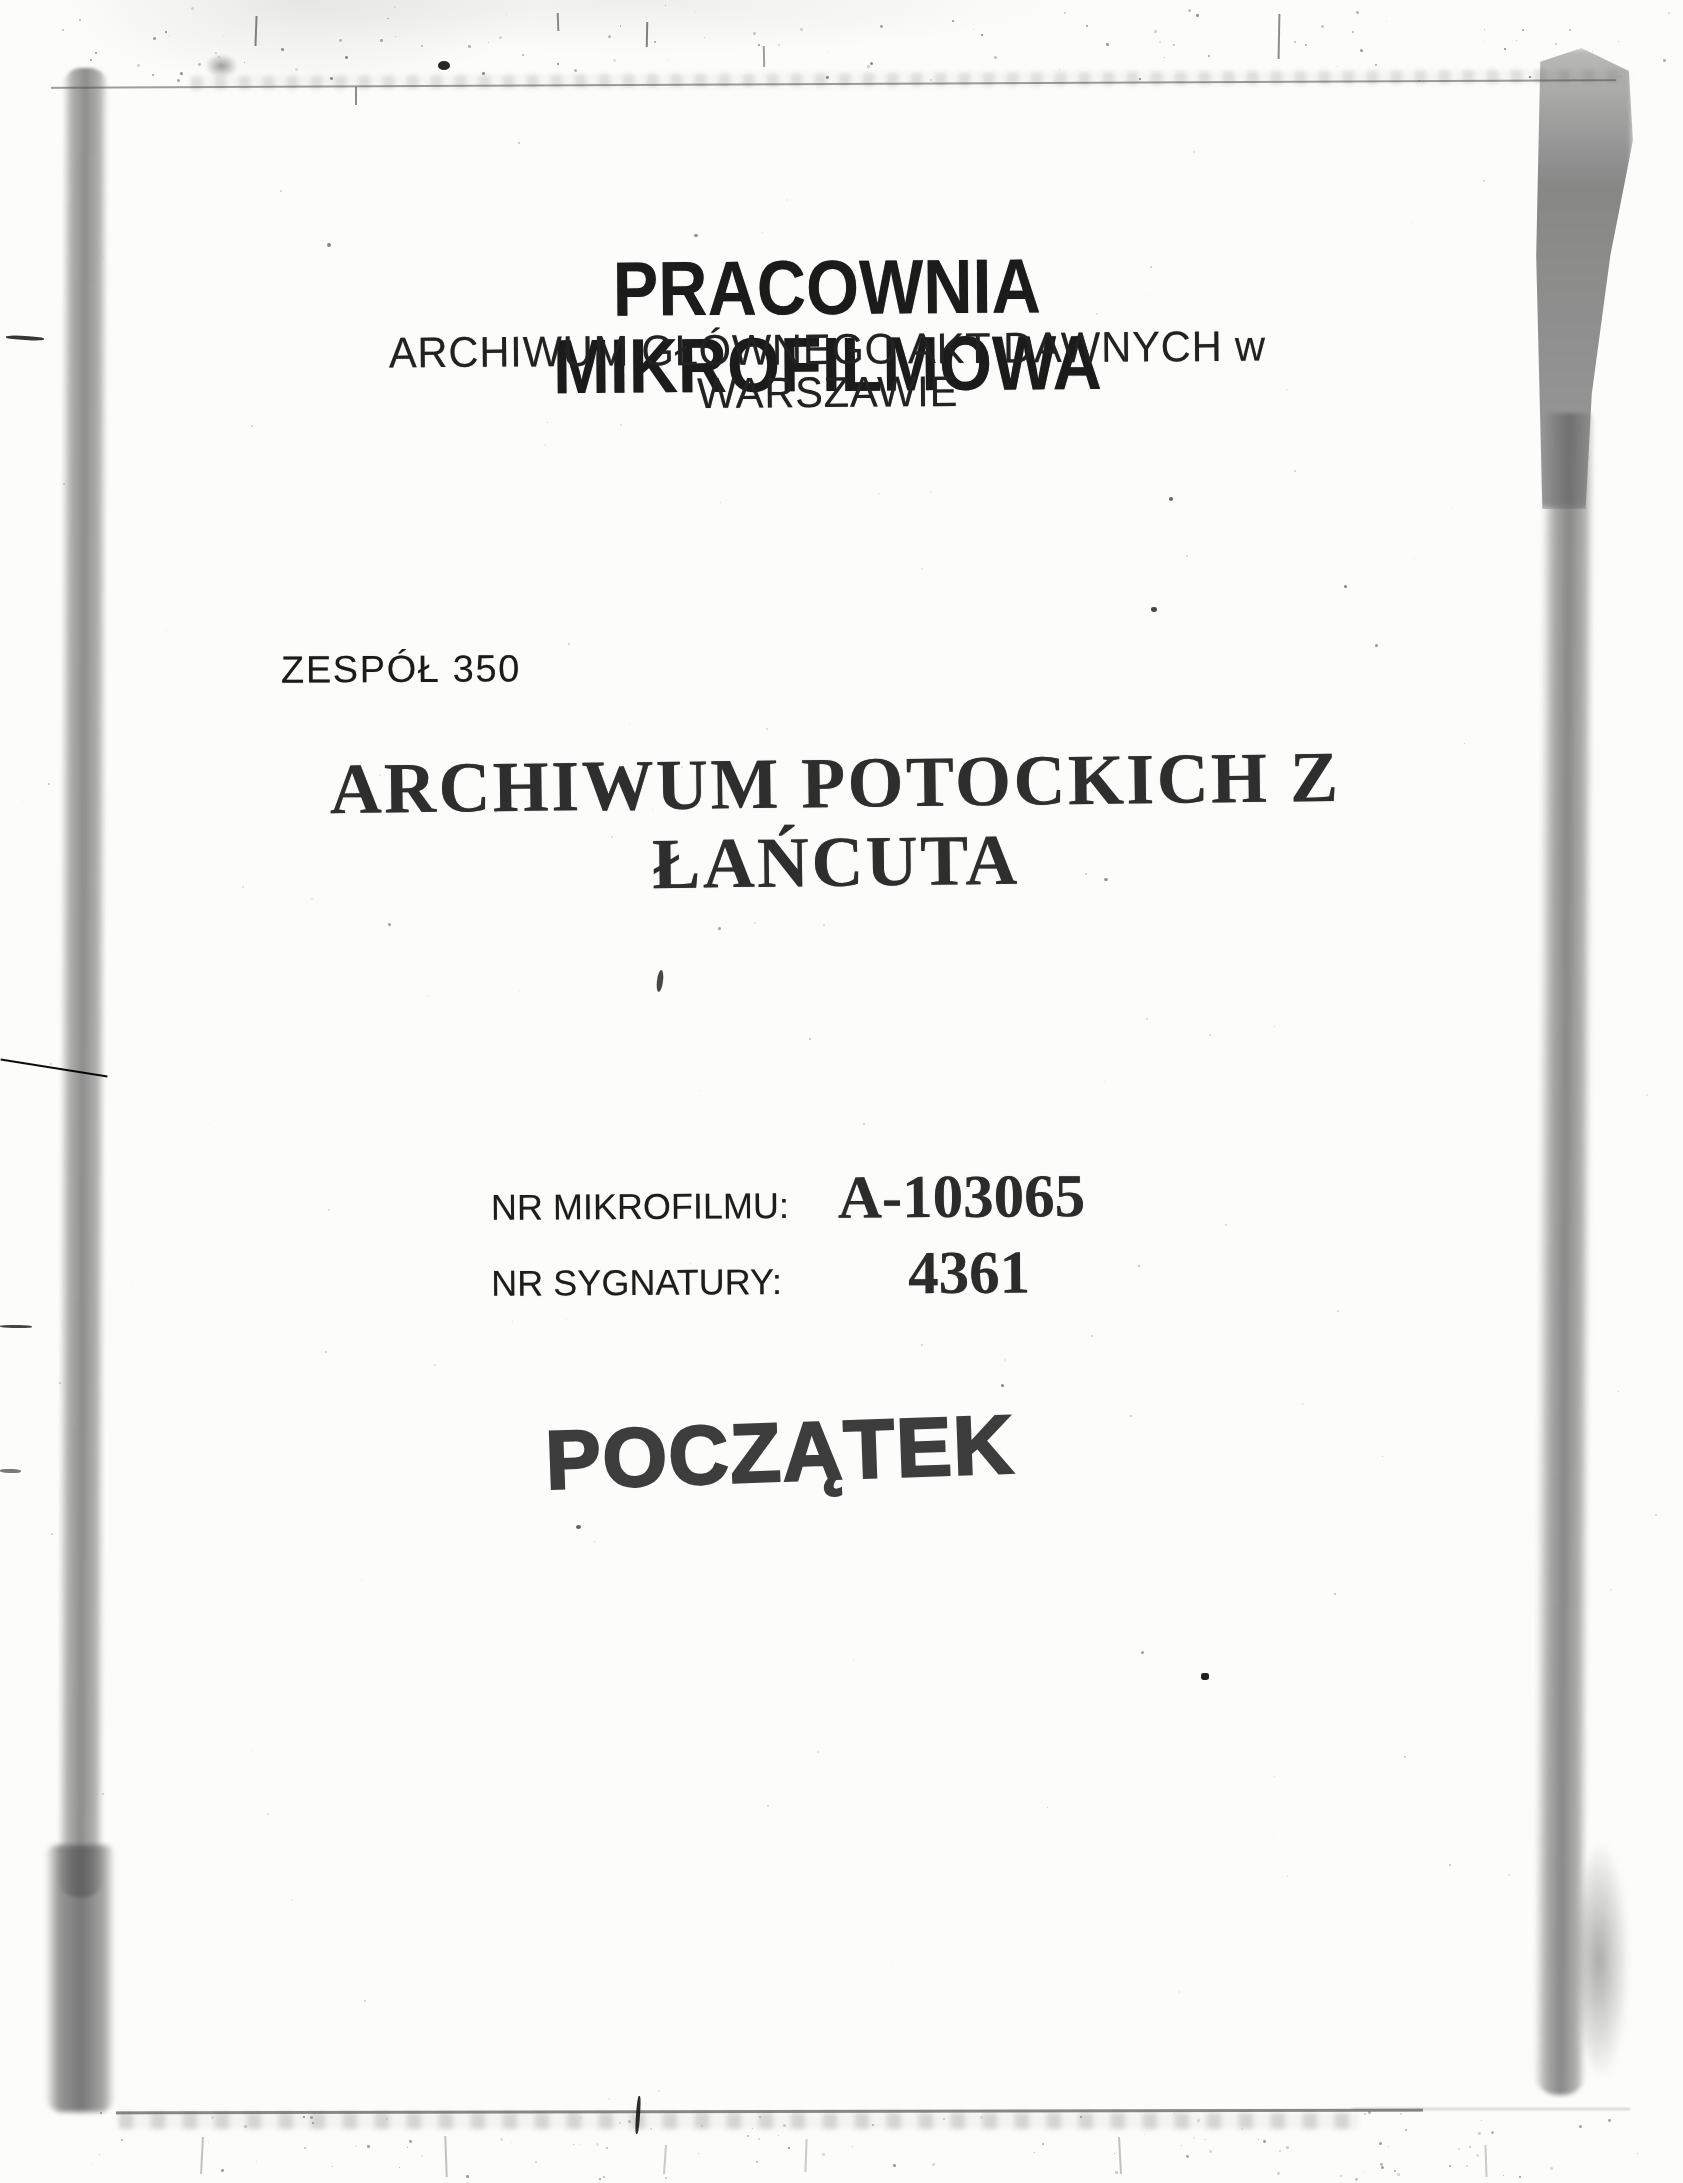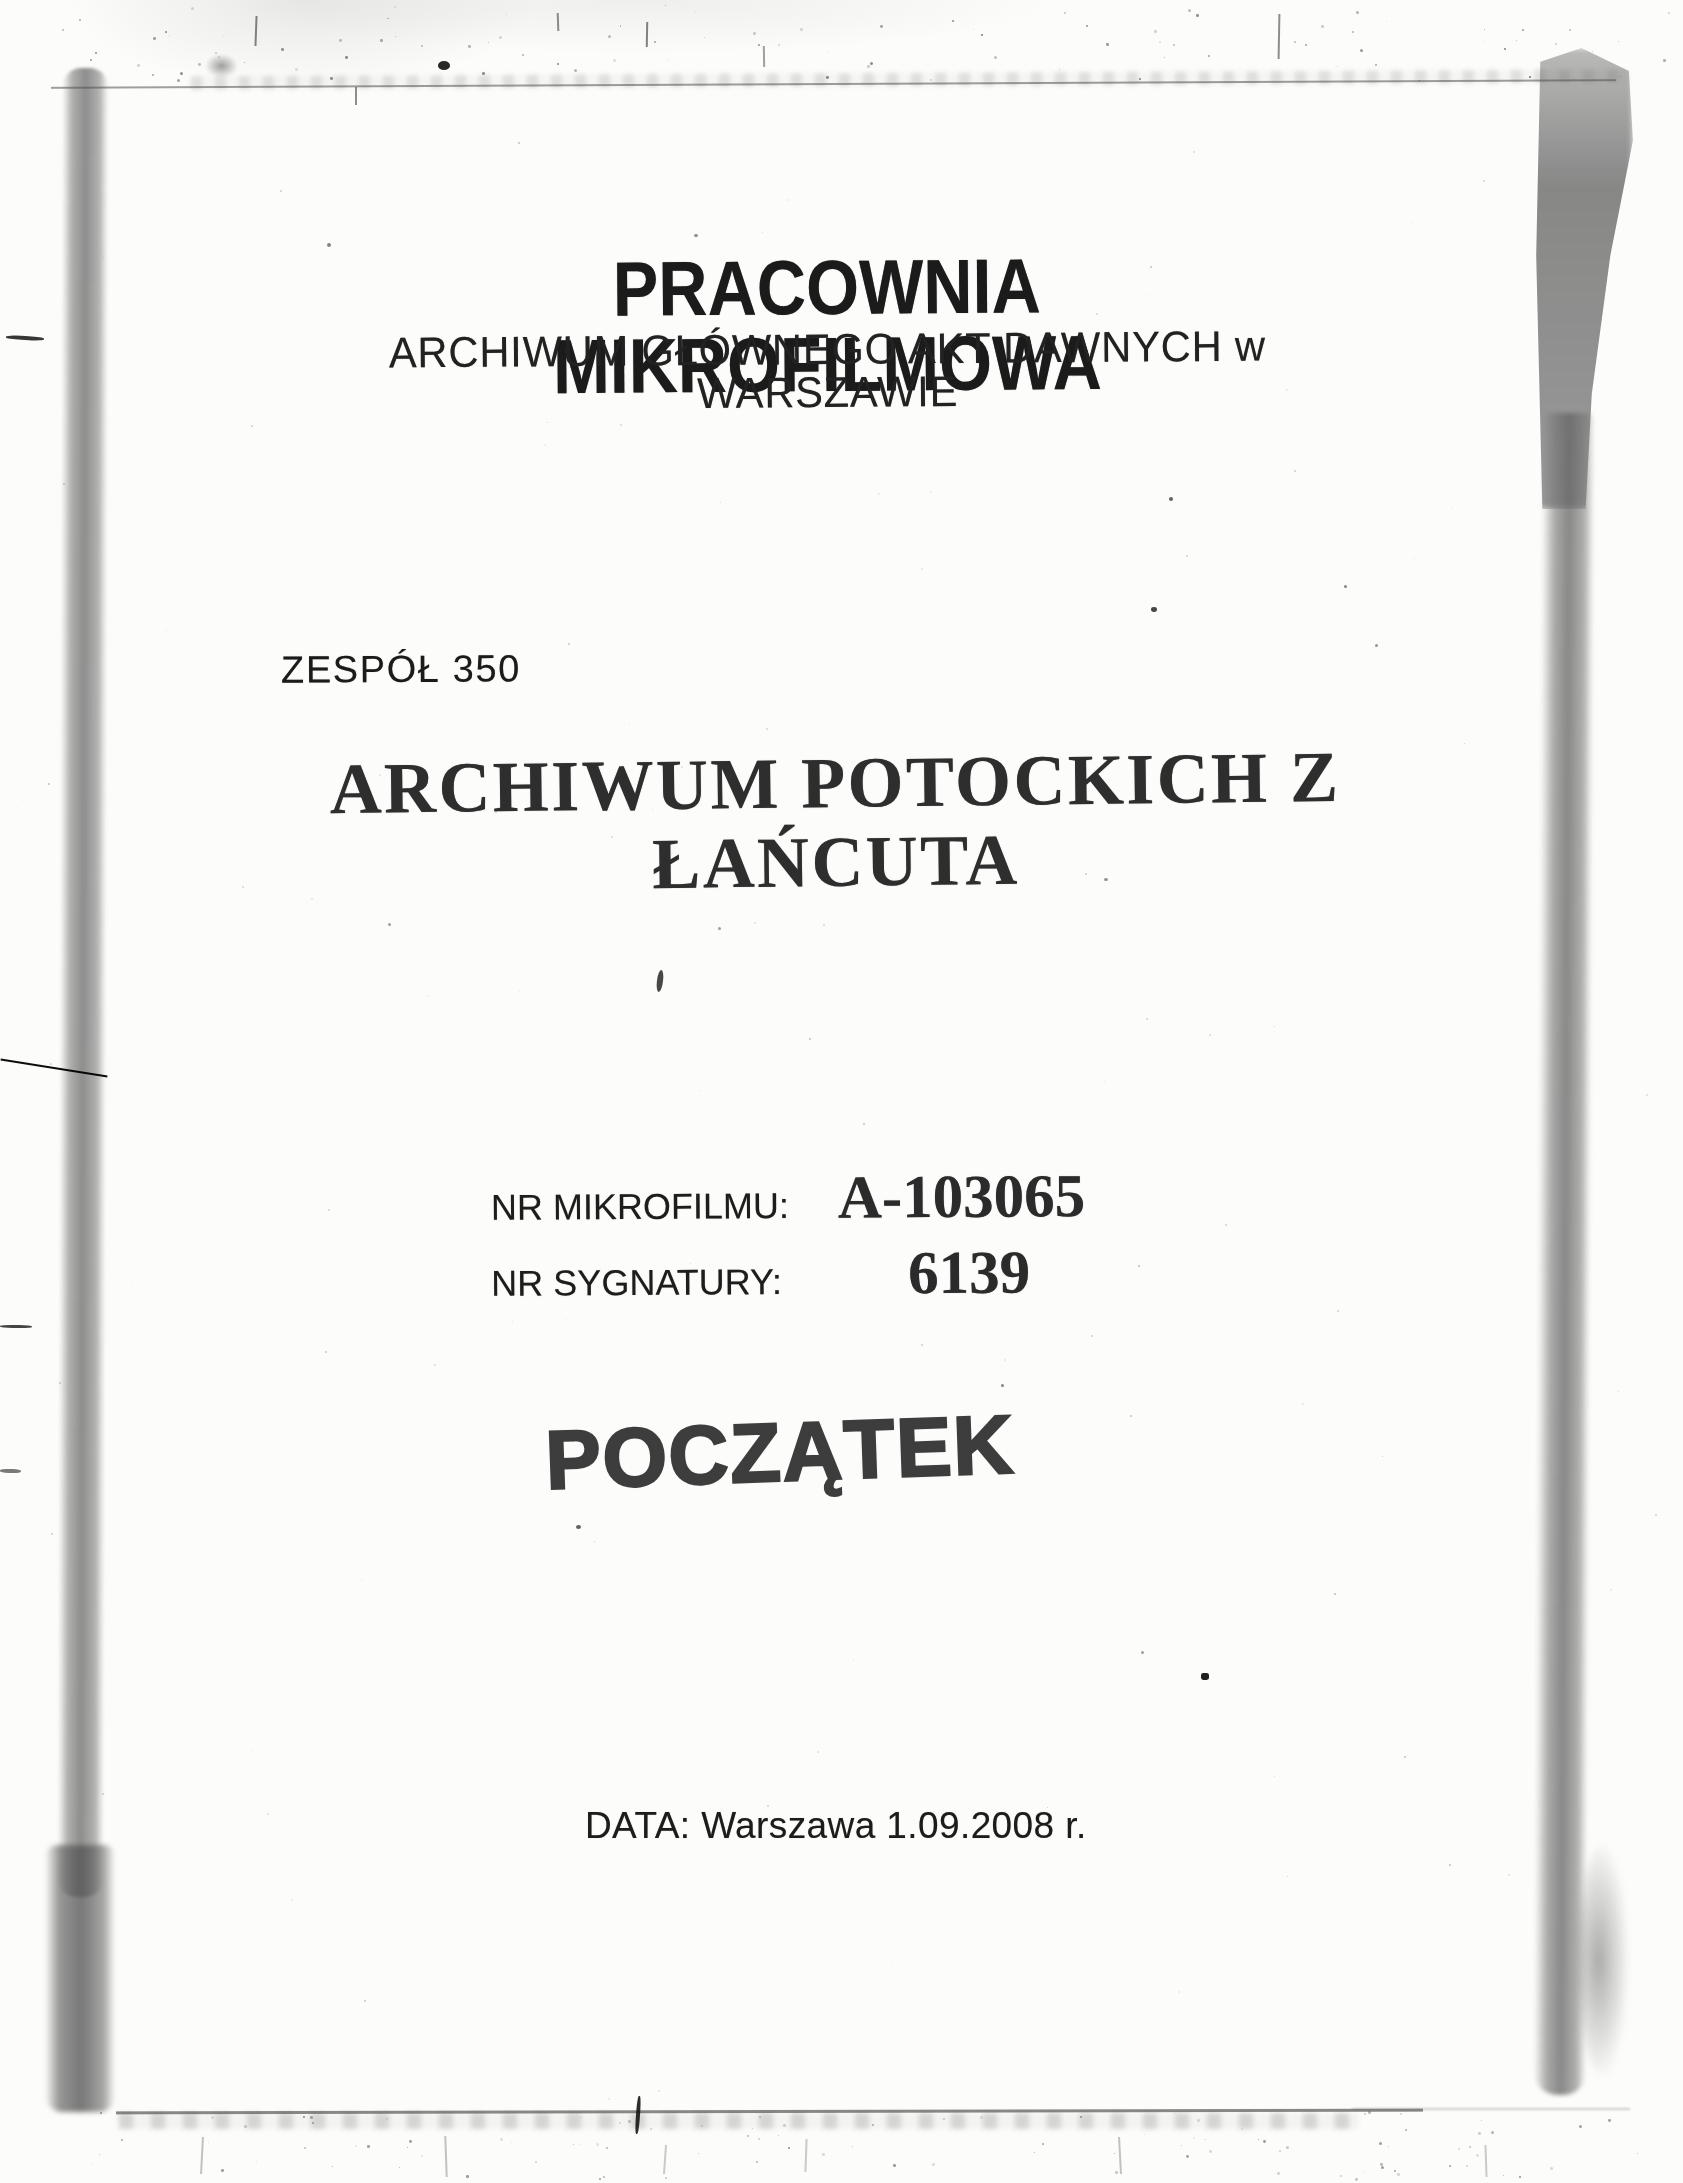--- a/index.html
+++ b/index.html
@@ -493,22 +493,21 @@
     <div class="title-line title-line2">ŁAŃCUTA</div>
   </div>
 
   <div class="fields">
     <div class="field-row">
       <span class="field-label">NR MIKROFILMU:</span>
       <span class="field-value">A-103065</span>
     </div>
     <div class="field-row">
       <span class="field-label">NR SYGNATURY:</span>
-      <span class="field-value">6139</span>
+      <span class="field-value">4361</span>
     </div>
   </div>
 
   <div class="t marker">POCZĄTEK</div>
 
-  <div class="t dateline">DATA: Warszawa 1.09.2008 r.</div>
 
 </div>
 
 
 </body></html>

